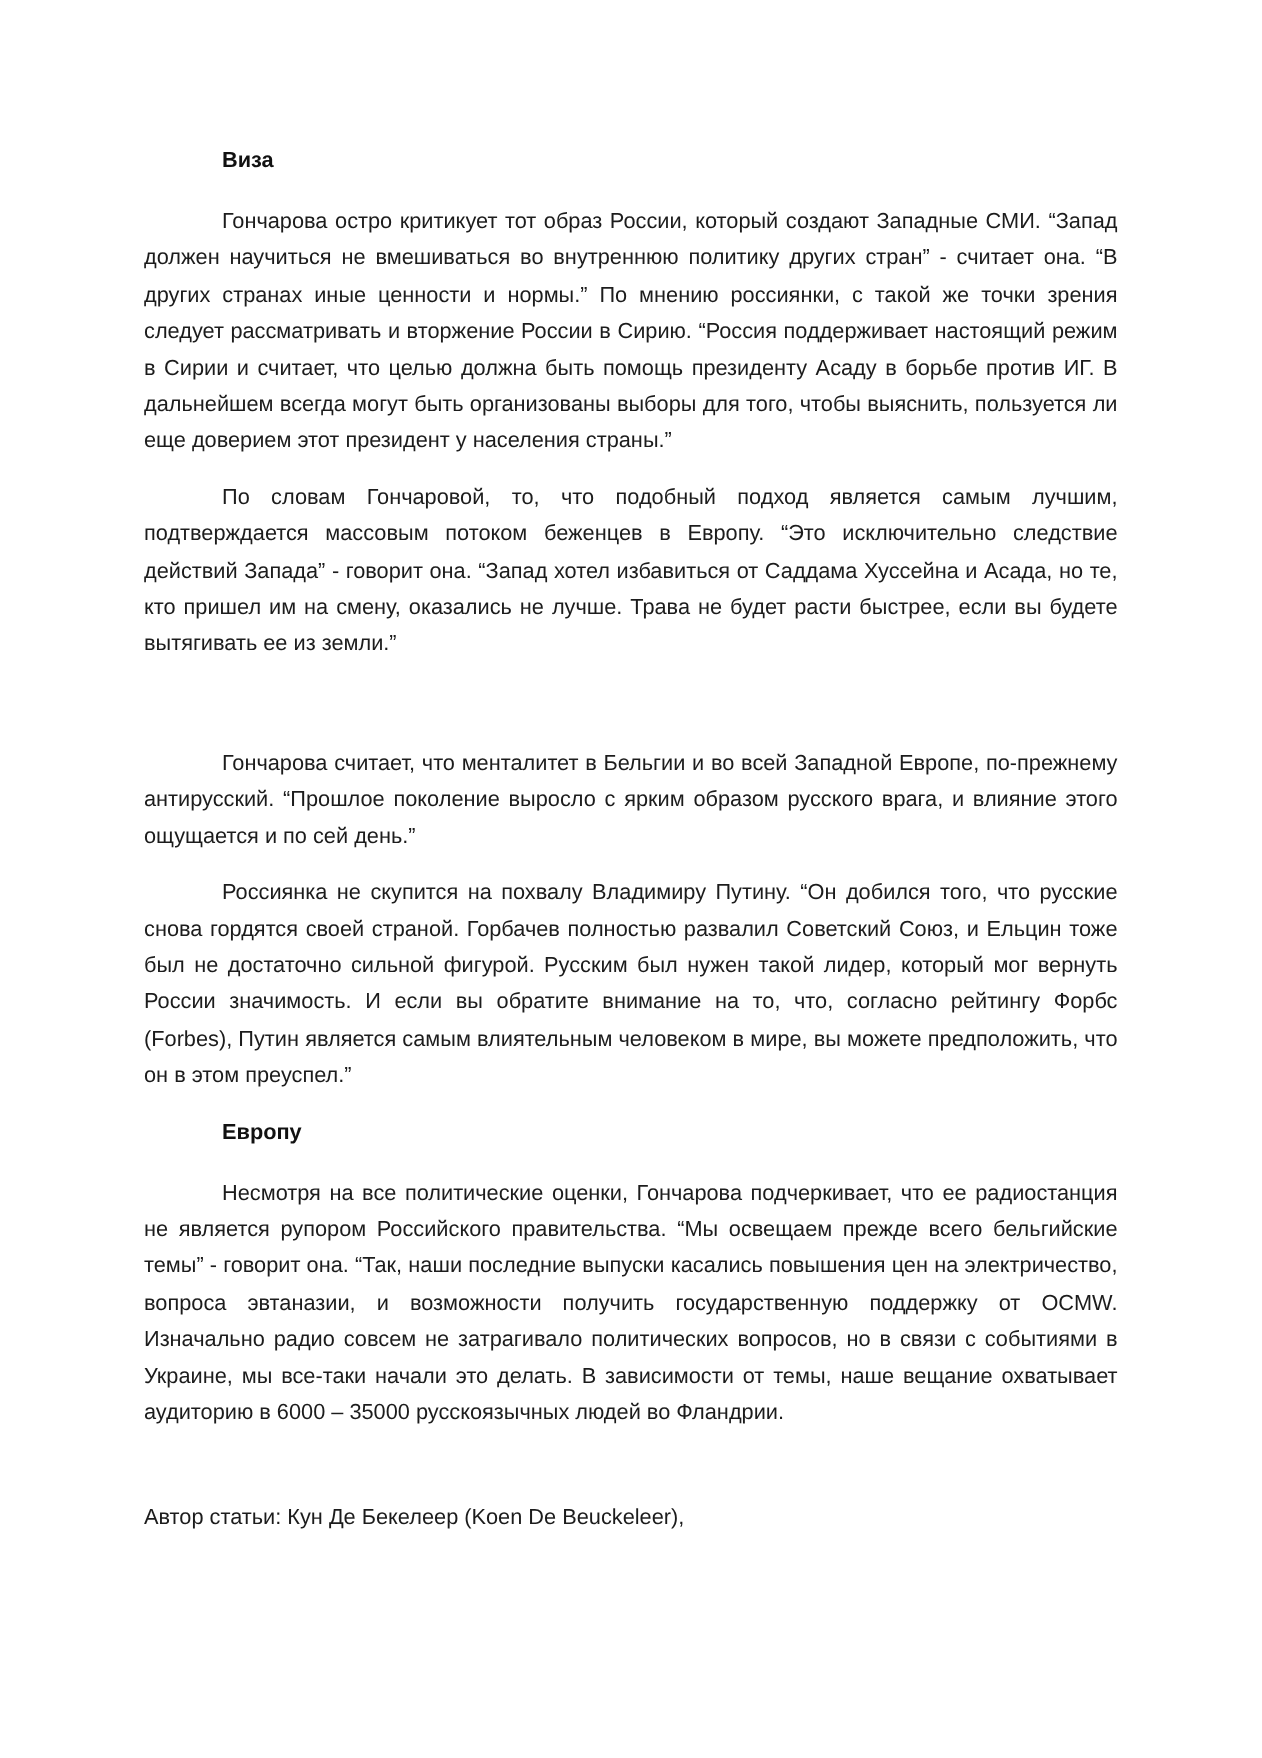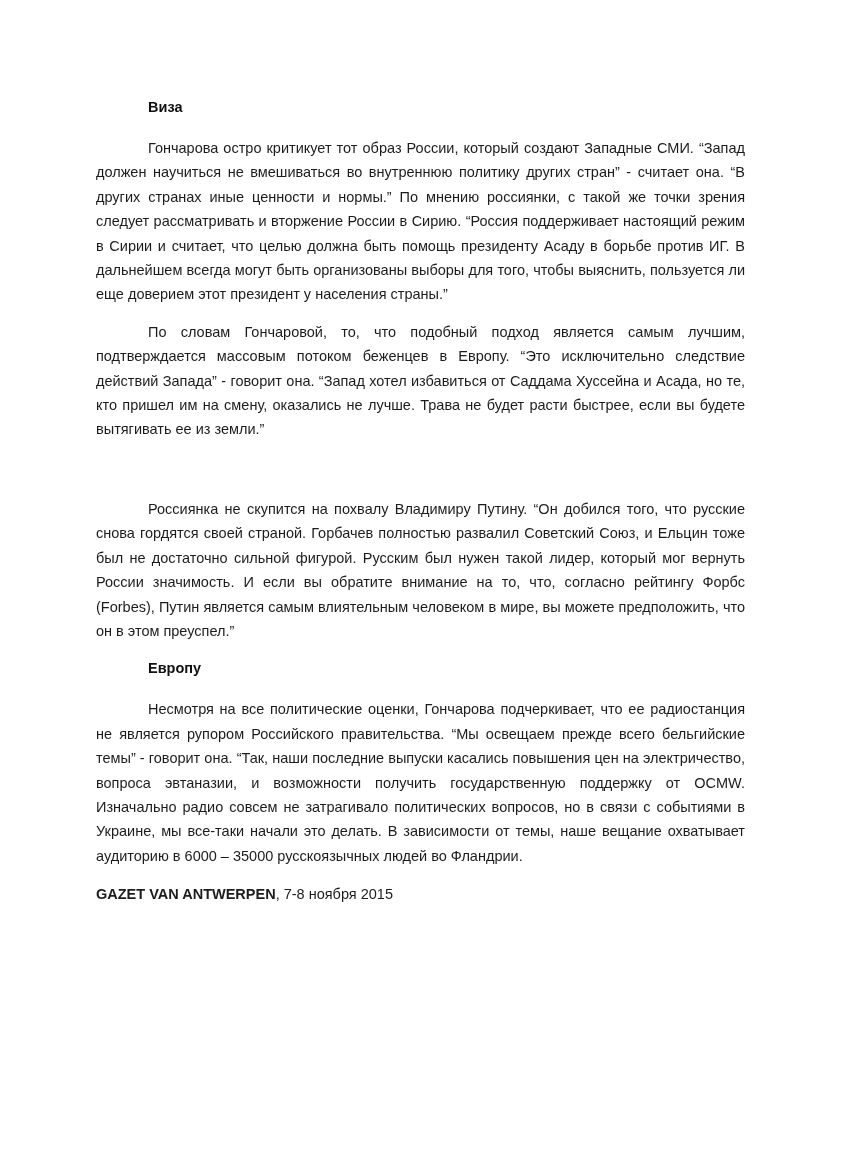--- a/index.html
+++ b/index.html
@@ -76,23 +76,24 @@
 
   <div class="heading">Виза</div>
 
 
   <p class="para">Гончарова остро критикует тот образ России, который создают Западные СМИ. “Запад должен научиться не вмешиваться во внутреннюю политику других стран” - считает она. “В других странах иные ценности и нормы.” По мнению россиянки, с такой же точки зрения следует рассматривать и вторжение России в Сирию. “Россия поддерживает настоящий режим в Сирии и считает, что целью должна быть помощь президенту Асаду в борьбе против ИГ. В дальнейшем всегда могут быть организованы выборы для того, чтобы выяснить, пользуется ли еще доверием этот президент у населения страны.”</p>
 
   <p class="para">По словам Гончаровой, то, что подобный подход является самым лучшим, подтверждается массовым потоком беженцев в Европу. “Это исключительно следствие действий Запада” - говорит она. “Запад хотел избавиться от Саддама Хуссейна и Асада, но те, кто пришел им на смену, оказались не лучше. Трава не будет расти быстрее, если вы будете вытягивать ее из земли.”</p>
 
   <div class="spacer"></div>
 
+  <p class="para">Гончарова считает, что менталитет в Бельгии и во всей Западной Европе, по-прежнему антирусский. “Прошлое поколение выросло с ярким образом русского врага, и влияние этого ощущается и по сей день.”</p>
 
   <p class="para">Россиянка не скупится на похвалу Владимиру Путину. “Он добился того, что русские снова гордятся своей страной. Горбачев полностью развалил Советский Союз, и Ельцин тоже был не достаточно сильной фигурой. Русским был нужен такой лидер, который мог вернуть России значимость. И если вы обратите внимание на то, что, согласно рейтингу Форбс (Forbes), Путин является самым влиятельным человеком в мире, вы можете предположить, что он в этом преуспел.”</p>
 
   <div class="heading heading-radio">Европу</div>
 
   <p class="para">Несмотря на все политические оценки, Гончарова подчеркивает, что ее радиостанция не является рупором Российского правительства. “Мы освещаем прежде всего бельгийские темы” - говорит она. “Так, наши последние выпуски касались повышения цен на электричество, вопроса эвтаназии, и возможности получить государственную поддержку от OCMW. Изначально радио совсем не затрагивало политических вопросов, но в связи с событиями в Украине, мы все-таки начали это делать. В зависимости от темы, наше вещание охватывает аудиторию в 6000 – 35000 русскоязычных людей во Фландрии.</p>
 
+  <p class="footer-line author-line">Автор статьи: Кун Де Бекелеер (Koen De Beuckeleer),</p>
 
-  <p class="footer-line source-line"><span class="source-name">GAZET VAN ANTWERPEN</span><span>, 7-8 ноября 2015</span></p>
 
 </div>
 
 </body></html>

